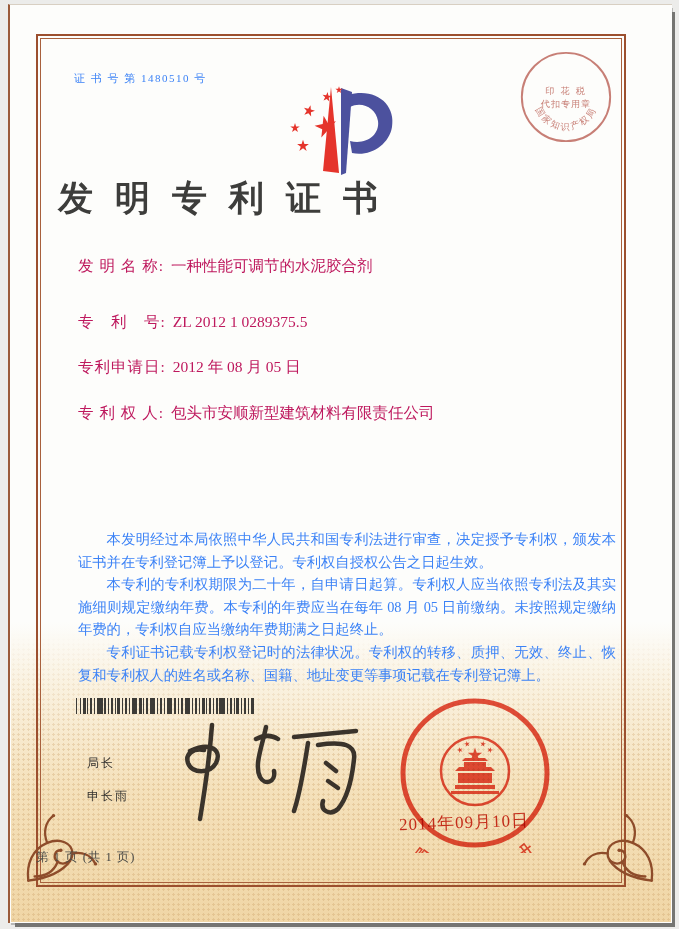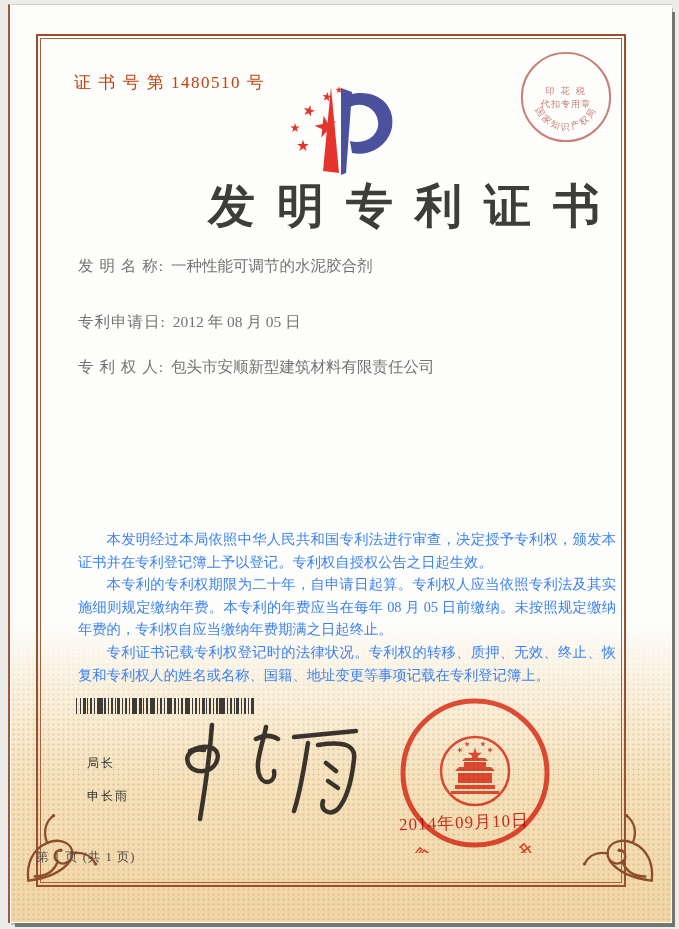--- a/index.html
+++ b/index.html
@@ -12,27 +12,27 @@
         background:linear-gradient(180deg,rgba(247,233,205,0) 0%,rgba(247,231,199,.55) 22%,rgba(244,222,180,.9) 55%,rgba(240,214,166,1) 100%);}
   .dots{position:absolute;left:1px;right:1px;bottom:1px;height:290px;z-index:0;opacity:.65;
         background-image:radial-gradient(rgba(198,152,94,.45) 1px,rgba(0,0,0,0) 1.4px);
         background-size:5px 5px;
         -webkit-mask-image:linear-gradient(180deg,transparent,#000 40%);
         mask-image:linear-gradient(180deg,transparent,#000 40%);}
   .frame{position:absolute;left:26px;top:29px;width:586px;height:849px;z-index:1;
          border:2px solid #9c4f2e;}
   .frame-inner{position:absolute;inset:2px;border:1px solid #a8603c;}
   .flourish{position:absolute;z-index:2;}
-  .cert-no{position:absolute;left:64px;top:66px;z-index:2;font-size:17px;
-           letter-spacing:1.5px;color:#c2410c;}
+  .cert-no{position:absolute;left:64px;top:66px;z-index:2;font-size:11px;
+           letter-spacing:1.5px;color:#3b82f6;}
   .logo{position:absolute;left:272px;top:78px;z-index:2;}
-  .title{position:absolute;left:26px;top:170px;width:586px;z-index:2;text-align:right;
-         font-size:47px;font-weight:600;color:#3d3d3b;letter-spacing:22px;text-indent:22px;}
+  .title{position:absolute;left:26px;top:170px;width:586px;z-index:2;text-align:left;
+         font-size:35px;font-weight:600;color:#3d3d3b;letter-spacing:22px;text-indent:22px;}
   .fields{position:absolute;left:68px;top:250px;width:540px;z-index:2;
-          font-size:15.5px;line-height:22px;color:#737373;}
+          font-size:15.5px;line-height:22px;color:#be185d;}
   .frow{white-space:nowrap;}
   .frow .lab{letter-spacing:1px;}
   .frow .val{margin-left:7px;}
   .frow:nth-child(1){margin-bottom:34px;}
   .frow:nth-child(2){margin-bottom:23px;}
   .frow:nth-child(3){margin-bottom:24px;}
   .frow:nth-child(4){margin-bottom:25px;}
   .frow:nth-child(5){margin-bottom:35px;}
   .bodytext{position:absolute;left:68px;top:523px;width:538px;z-index:2;
             font-size:14.3px;line-height:22.6px;color:#3b82f6;text-align:justify;}
@@ -106,20 +106,23 @@
       </g>
     </svg>
 
     <div class="title">发明专利证书</div>
 
     <div class="fields">
       <div class="frow">
         <span class="lab">发 明 名 称:</span><span class="val">一种性能可调节的水泥胶合剂</span>
       </div>
       <div class="frow">
+        <span class="lab">专　利　号:</span><span class="val">ZL 2012 1 0289375.5</span>
+      </div>
+      <div class="frow">
         <span class="lab">专利申请日:</span><span class="val">2012 年 08 月 05 日</span>
       </div>
       <div class="frow">
         <span class="lab">专 利 权 人:</span><span class="val">包头市安顺新型建筑材料有限责任公司</span>
       </div>
     </div>
 
     <div class="bodytext">
       <p>本发明经过本局依照中华人民共和国专利法进行审查，决定授予专利权，颁发本证书并在专利登记簿上予以登记。专利权自授权公告之日起生效。</p>
       <p>本专利的专利权期限为二十年，自申请日起算。专利权人应当依照专利法及其实施细则规定缴纳年费。本专利的年费应当在每年 08 月 05 日前缴纳。未按照规定缴纳年费的，专利权自应当缴纳年费期满之日起终止。</p>

